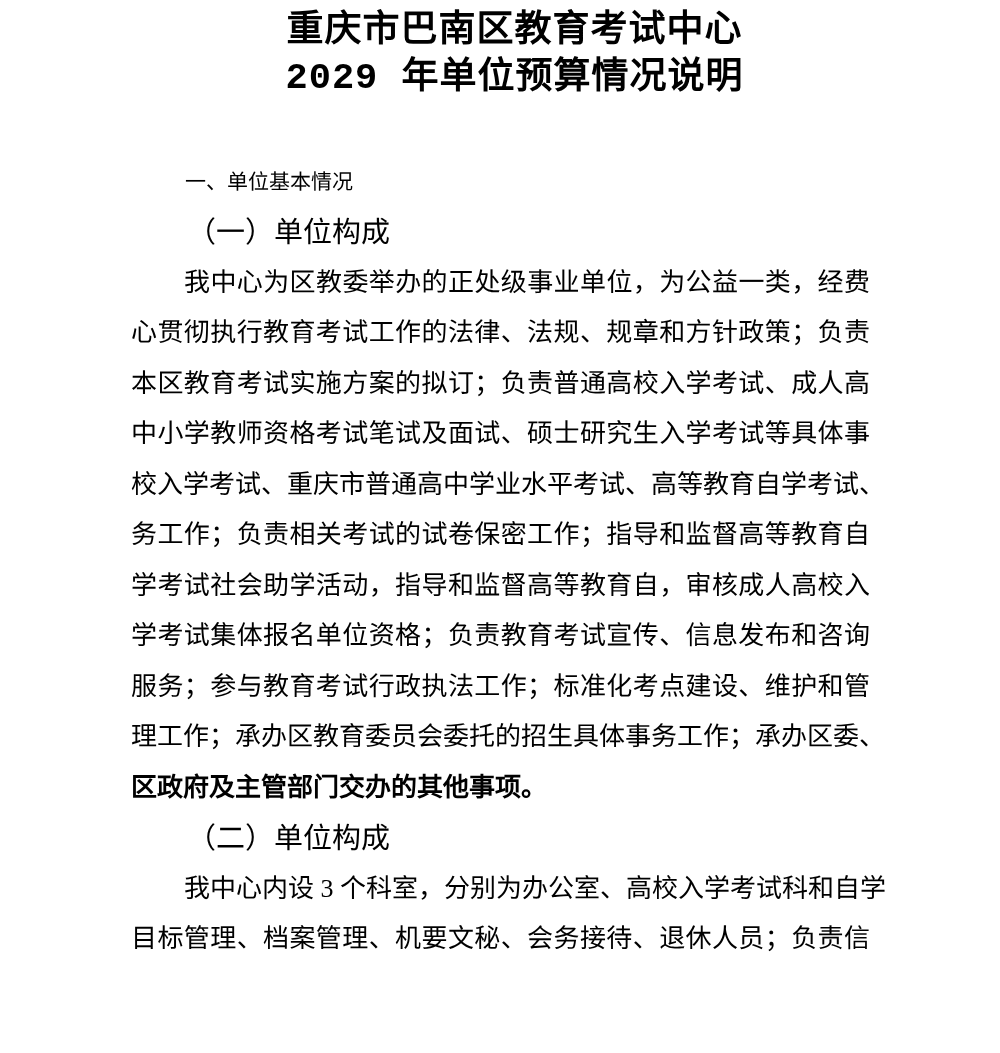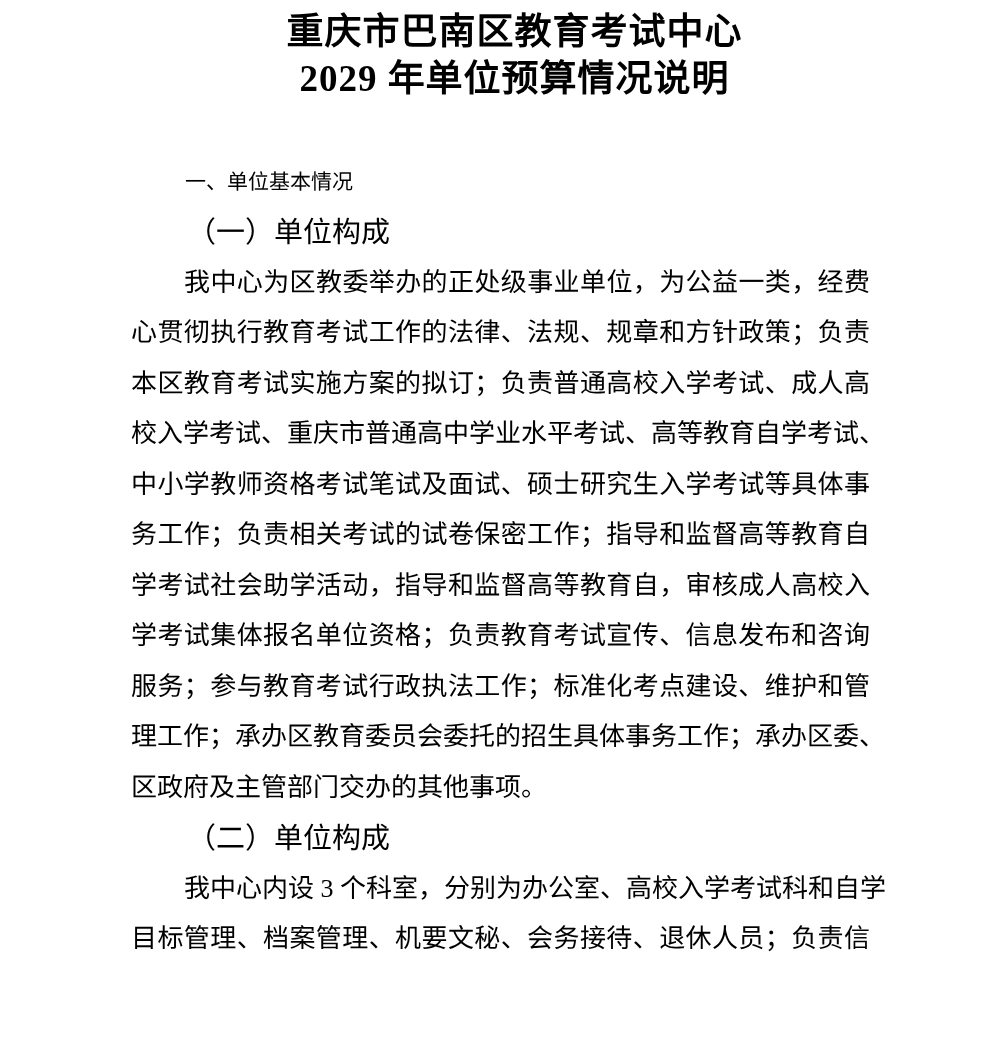--- a/index.html
+++ b/index.html
@@ -29,21 +29,21 @@
   .title-block {
     padding-top: 8px;
     position: relative;
     left: 14px;
     text-align: center;
   }
   .title-line {
     font-size: 37px;
     line-height: 47px;
     font-weight: bold;
-    font-family: Liberation Serif, serif;
+    font-family: Liberation Mono, monospace;
     letter-spacing: 1px;
     white-space: nowrap;
   }
 
   
   .heading-1 {
     margin-top: 55px;
     font-size: 21px;
     line-height: 50px;
     font-weight: normal;
@@ -72,20 +72,21 @@
     height: 50.5px;
     overflow: visible;
     white-space: nowrap;
   }
   .bline.indent {
     text-indent: 53px;
   }
   .bline.para-end {
     text-align: left;
     text-align-last: left;
+    font-weight: bold;
   }
 </style>
 </head>
 <body>
 
 <div class="page">
   <div class="content">
 
     <div class="title-block">
       <div class="title-line">重庆市巴南区教育考试中心</div>
@@ -93,22 +94,22 @@
     </div>
 
     <div class="heading-1">一、单位基本情况</div>
 
     <div class="heading-2">（一）单位构成</div>
 
     <div>
       <div class="bline indent">我中心为区教委举办的正处级事业单位，为公益一类，经费</div>
       <div class="bline">心贯彻执行教育考试工作的法律、法规、规章和方针政策；负责</div>
       <div class="bline">本区教育考试实施方案的拟订；负责普通高校入学考试、成人高</div>
+      <div class="bline">中小学教师资格考试笔试及面试、硕士研究生入学考试等具体事</div>
       <div class="bline">校入学考试、重庆市普通高中学业水平考试、高等教育自学考试、</div>
-      <div class="bline">中小学教师资格考试笔试及面试、硕士研究生入学考试等具体事</div>
       <div class="bline">务工作；负责相关考试的试卷保密工作；指导和监督高等教育自</div>
       <div class="bline">学考试社会助学活动，指导和监督高等教育自，审核成人高校入</div>
       <div class="bline">学考试集体报名单位资格；负责教育考试宣传、信息发布和咨询</div>
       <div class="bline">服务；参与教育考试行政执法工作；标准化考点建设、维护和管</div>
       <div class="bline">理工作；承办区教育委员会委托的招生具体事务工作；承办区委、</div>
       <div class="bline para-end">区政府及主管部门交办的其他事项。</div>
     </div>
 
     <div class="heading-2">（二）单位构成</div>
 

